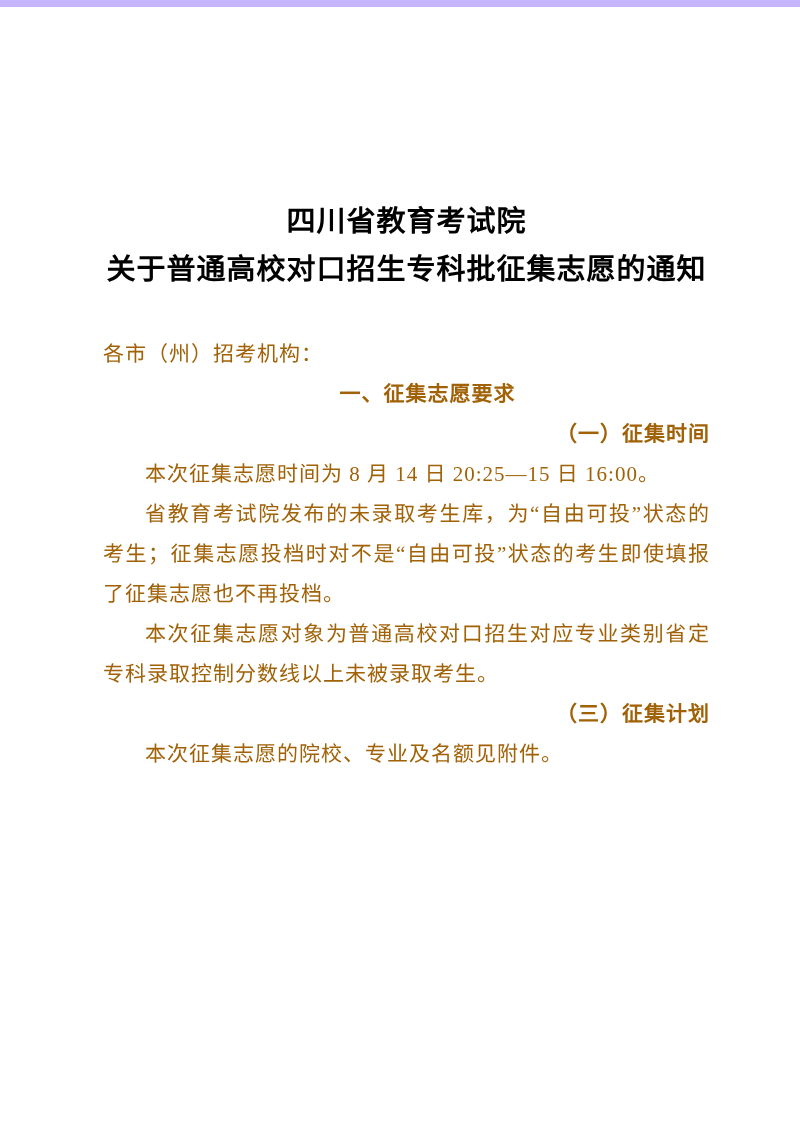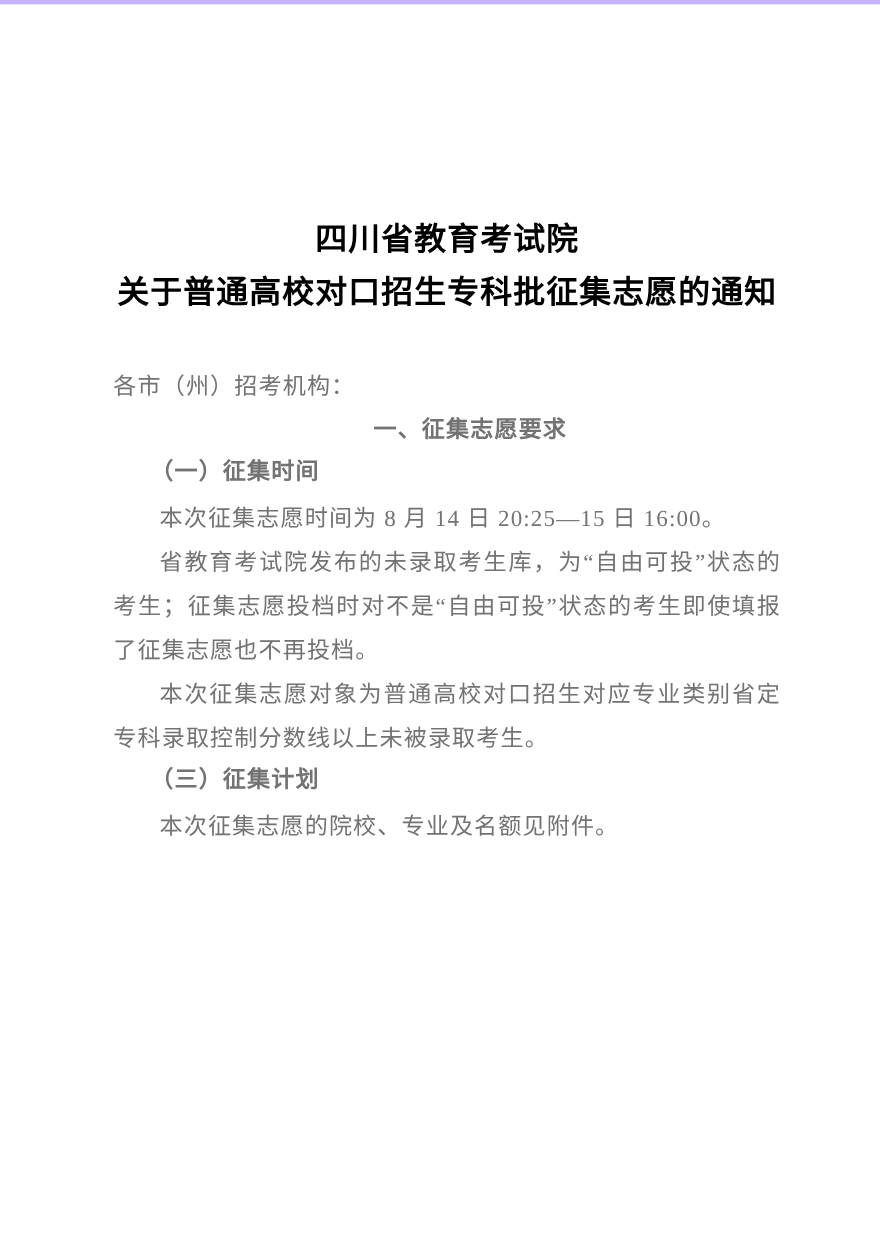--- a/index.html
+++ b/index.html
@@ -10,41 +10,41 @@
   body {
     width: 800px;
     height: 1131px;
     overflow: hidden;
   }
   .page {
     box-sizing: border-box;
     width: 800px;
     height: 1131px;
     background: #ffffff;
-    border-top: 4px solid #c4b5fd;
+    border-top: 7px solid #c4b5fd;
     padding: 190px 90px 0 103px;
     color: #000000;
   }
   .doc-title {
     text-align: center;
     font-family: "Liberation Serif", "DejaVu Serif", serif;
     font-weight: bold;
     font-size: 29px;
     line-height: 48px;
     letter-spacing: 1px;
     color: #000000;
     margin: 0 0 41px 0;
     white-space: nowrap;
   }
   .doc-body {
     font-family: "Liberation Serif", "DejaVu Serif", serif;
     font-size: 21px;
     line-height: 40px;
     letter-spacing: 1px;
-    color: #737373;
+    color: #a16207;
     text-align: justify;
   }
   .doc-body p, .doc-body h2, .doc-body h3 {
     margin: 0;
     padding: 0;
     font-size: 21px;
     line-height: 40px;
   }
   .salutation {
     text-indent: 0;
@@ -52,24 +52,24 @@
   .para {
     text-indent: 2em;
   }
   .h1 {
     font-family: "Liberation Sans", "DejaVu Sans", sans-serif;
     font-weight: bold;
     text-indent: 2em;
     text-align: center;
   }
   .h2 {
-    font-family: Liberation Mono, monospace;
+    font-family: Liberation Sans, sans-serif;
     font-weight: bold;
     text-indent: 1.6em;
-    text-align: left;
+    text-align: right;
   }
 </style>
 </head>
 <body>
 
 <div class="page">
 
   <div class="doc-title">
     <div>四川省教育考试院</div>
     <div>关于普通高校对口招生专科批征集志愿的通知</div>

